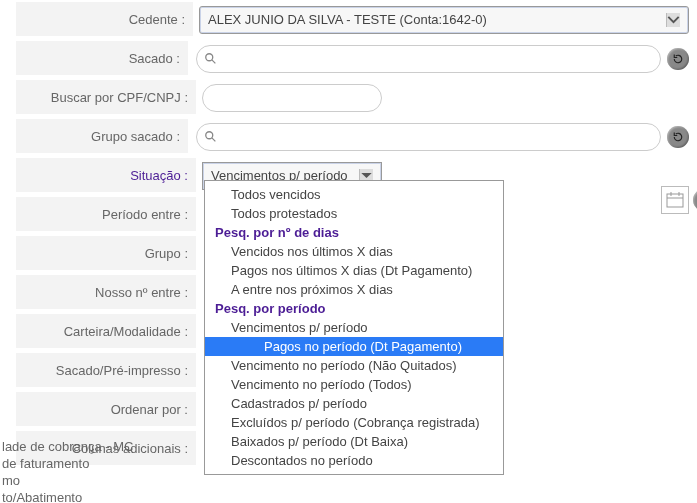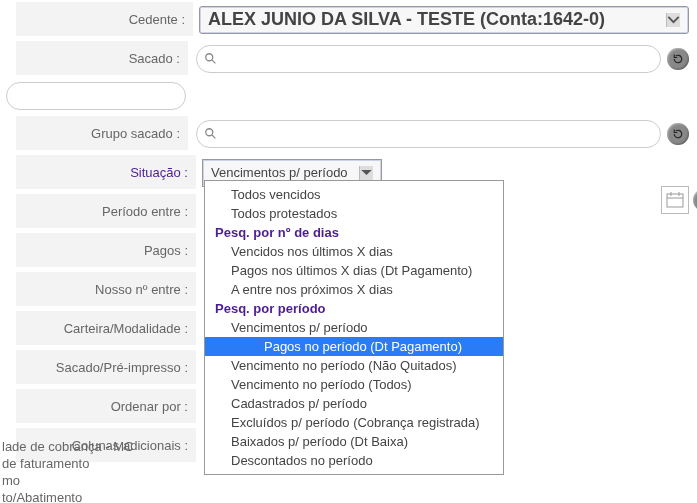--- a/index.html
+++ b/index.html
@@ -41,22 +41,21 @@
       align-items: center;
       gap: 6px;
     }
     .select-wide, .input-wide, .input-search {
       height: 28px;
       border: 1px solid #ccc;
       border-radius: 14px;
       padding: 0 12px;
       background: #fff;
       color: #555;
-      font-size: 18px;
-      font-weight: bold;
+      font-size: 13px;
     }
     .select-wide { width: 490px; border-radius: 3px; }
     .input-search { width: 465px; }
     .input-med { width: 180px; height:28px; border:1px solid #ccc; border-radius:14px; padding:0 12px; }
     .mag-icon {
       position: relative;
       left: 10px;
       width: 14px; height: 14px;
       pointer-events: none;
       margin-right: -18px;
@@ -174,20 +173,21 @@
     <span class="round-btn">
       <svg viewBox="0 0 16 16">
           <path d="M3 8a5 5 0 1 0 2-4" stroke="#222" fill="none" stroke-width="1.5"></path>
           <path d="M3 2 L3 6 L7 6" stroke="#222" fill="none" stroke-width="1.5"></path>
         </svg>
     </span>
   </div>
 </div>
 
 <div class="form-row">
+  <div class="label">Buscar por CPF/CNPJ :</div>
   <div class="field-area">
     <input class="input-med" type="text" style="">
   </div>
 </div>
 
 <div class="form-row">
   <div class="label">Grupo sacado :</div>
   <div class="field-area">
     <span class="mag-icon">
       <svg viewBox="0 0 16 16">
@@ -231,21 +231,21 @@
         <line x1="5" y1="1" x2="5" y2="5" stroke="#999"></line>
         <line x1="13" y1="1" x2="13" y2="5" stroke="#999"></line>
       </svg>
   </span>
   <span class="round-btn">
     
   </span>
 </div>
 
 <div class="form-row">
-  <div class="label">Pagos :</div>
+  <div class="label">Grupo :</div>
   <div class="field-area"></div>
 </div>
 
 <div class="form-row">
   <div class="label">Nosso nº entre :</div>
   <div class="field-area"></div>
 </div>
 
 <div class="form-row">
   <div class="label">Carteira/Modalidade :</div>

